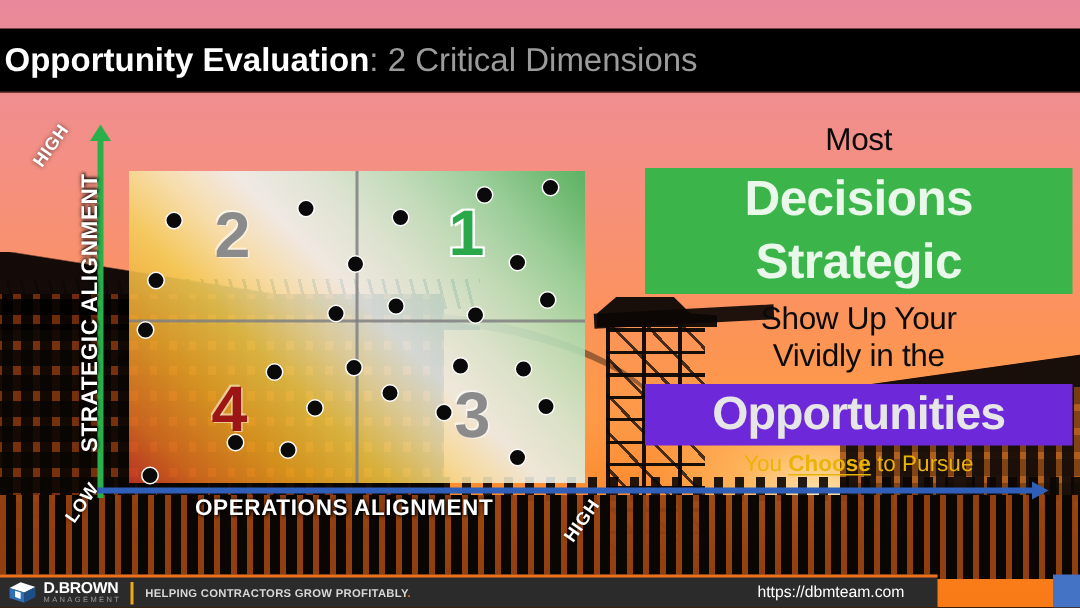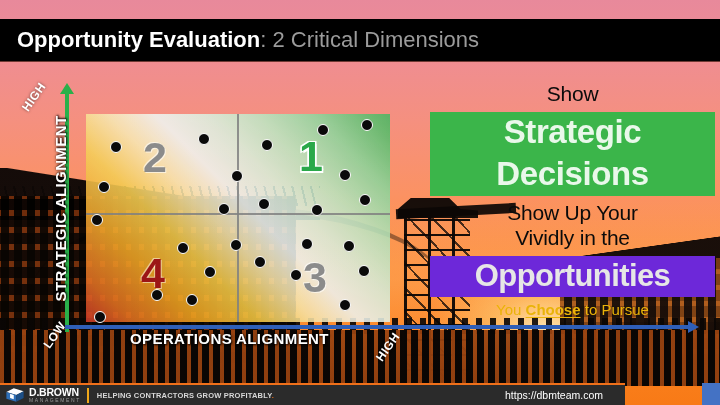--- a/index.html
+++ b/index.html
@@ -117,21 +117,21 @@
     font-size: 9.5px; letter-spacing: 0.7px;
     color: #8a8a8a; font-weight: 400;
   }
   .title-bar {
     position: absolute; left: 0; top: 19px; width: 720px; height: 43px;
     background: #000;
     display: flex; align-items: center;
     border-bottom: 1px solid #6e3a33;
   }
   .title-text {
-    margin-left: 17px;
+    margin-left: 3px;
     font-size: 22px; line-height: 1;
     white-space: nowrap;
   }
   .title-strong { color: #ffffff; font-weight: bold; }
   .title-rest { color: #9b9b9b; font-weight: 400; }
 
   
   .matrix {
     position: absolute; left: 86px; top: 114px; width: 304px; height: 208px;
     background:
@@ -353,24 +353,24 @@
   <div class="v-arrow"></div>
   <div class="h-axis"></div>
   <div class="h-arrow"></div>
   <div class="v-label">STRATEGIC ALIGNMENT</div>
   <div class="h-label">OPERATIONS ALIGNMENT</div>
   <div class="corner-lab lab-vhigh">HIGH</div>
   <div class="corner-lab lab-vlow">LOW</div>
   <div class="corner-lab lab-hhigh">HIGH</div>
 
   <div class="rpanel">
-    <div class="r-plain">Show</div>
+    <div class="r-plain">Most</div>
     <div class="r-spacer"></div>
+    <span class="r-green">Decisions</span>
     <span class="r-green">Strategic</span>
-    <span class="r-green">Decisions</span>
     <div class="r-spacer"></div>
     <div class="r-plain">Show Up Your</div>
     <div class="r-plain">Vividly in the</div>
     <div class="r-spacer"></div>
     <span class="r-black">Opportunities</span>
     <div class="r-last">
       <span>You </span><u>Choose</u><span> to Pursue</span>
     </div>
   </div>
 

